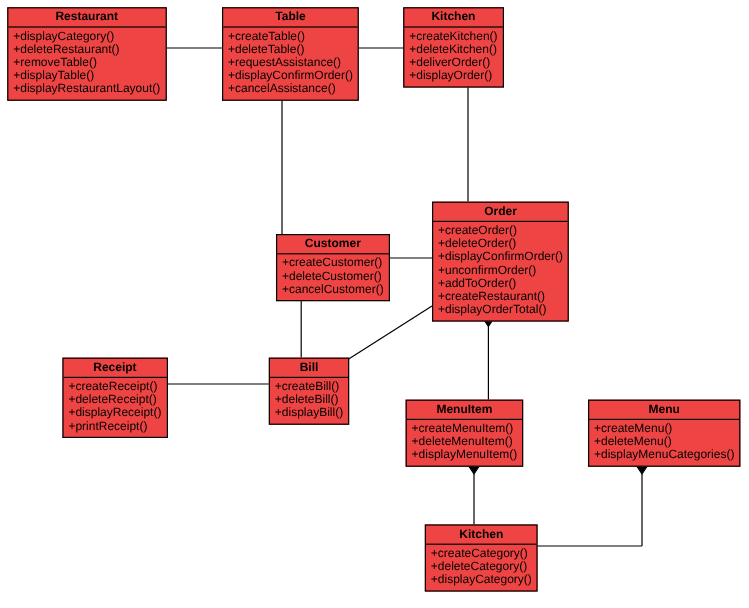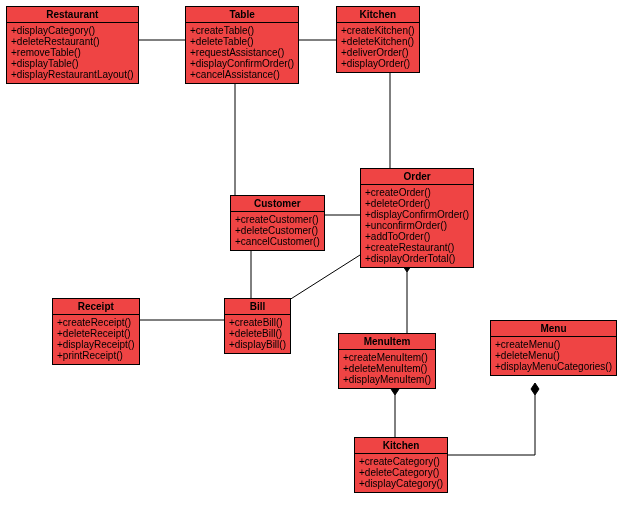--- a/index.html
+++ b/index.html
@@ -164,21 +164,21 @@
 
 <div class="class-box" style="left:338px; top:333px;">
   <div class="class-title">MenuItem</div>
   <div class="class-body">
     <div class="method">+createMenuItem()</div>
     <div class="method">+deleteMenuItem()</div>
     <div class="method">+displayMenuItem()</div>
   </div>
 </div>
 
-<div class="class-box" style="left:490px; top:320px;">
+<div class="class-box" style="left:490px; top:333px;">
   <div class="class-title">Menu</div>
   <div class="class-body">
     <div class="method">+createMenu()</div>
     <div class="method">+deleteMenu()</div>
     <div class="method">+displayMenuCategories()</div>
   </div>
 </div>
 
 <div class="class-box" style="left:354px; top:437px;">
   <div class="class-title">Kitchen</div>

